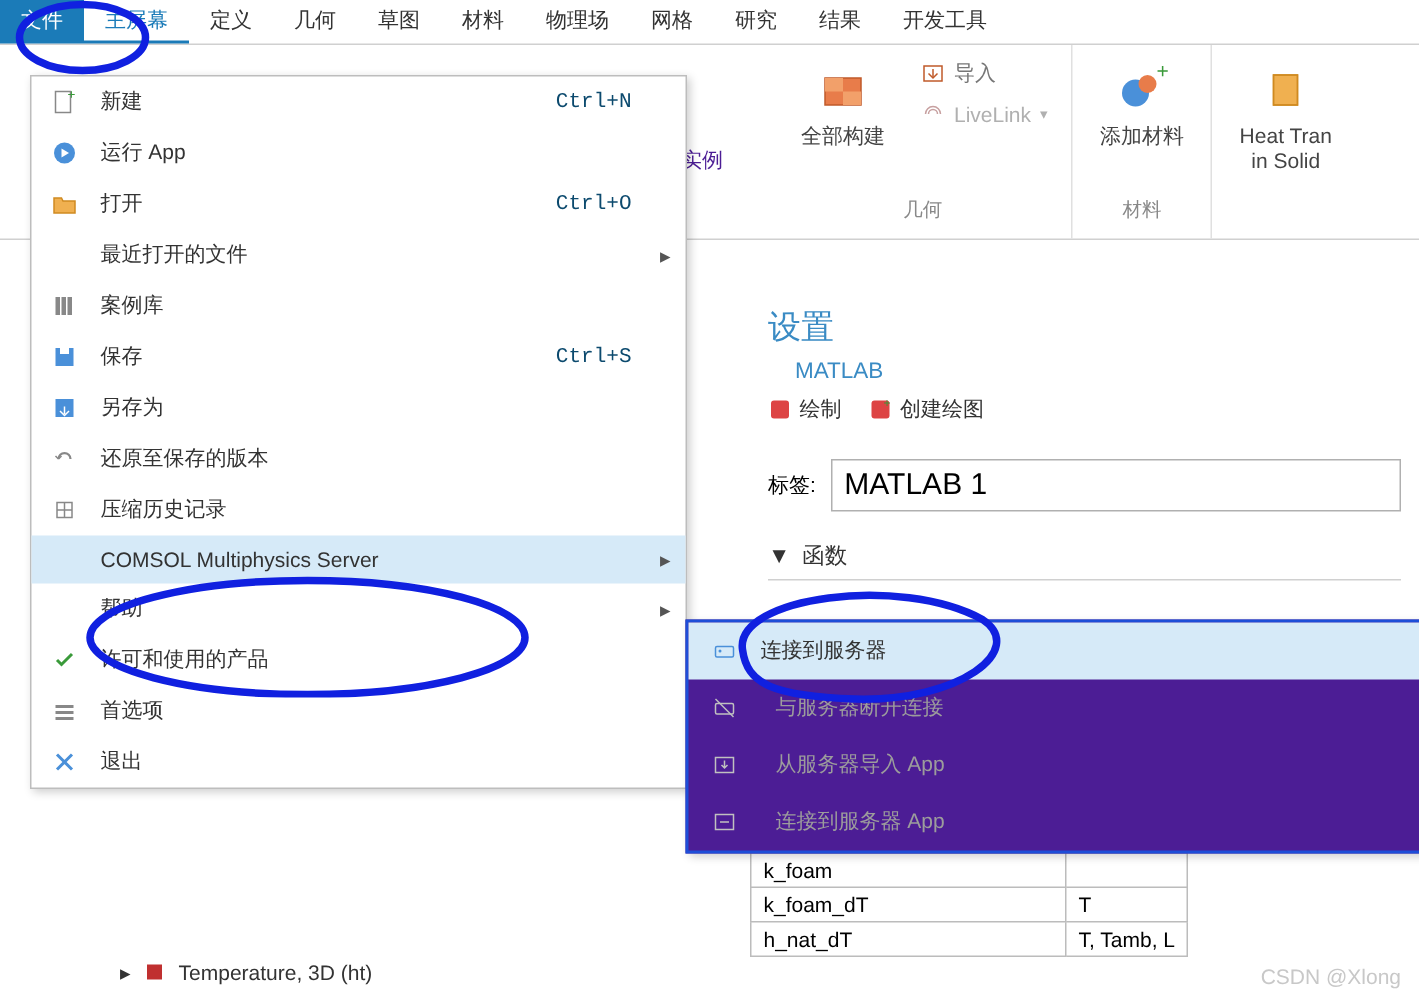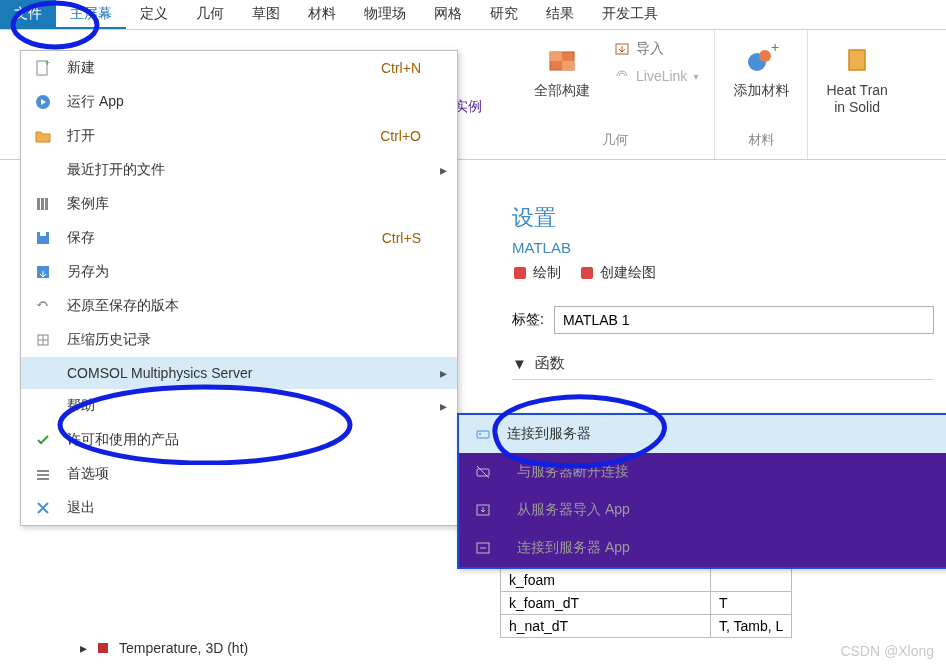--- a/index.html
+++ b/index.html
@@ -20,39 +20,39 @@
 .ribbon-big .lab { color:#444; text-align:center; font-size:14px; line-height:1.2; }
 .ribbon-group-label { color:#888; font-size:13px; margin-top:auto; padding-bottom:4px; }
 .ribbon-small { display:flex; align-items:center; gap:6px; color:#777; font-size:14px; padding:4px 2px; }
 .ribbon-row { display:flex; gap:18px; }
 
 
 .file-menu { position: absolute; left: 20px; top: 50px; width: 438px; background: #fff; border: 1px solid #bdbdbd; box-shadow: 2px 2px 6px rgba(0,0,0,0.2); z-index: 10; }
 .menu-item { display: flex; align-items: center; padding: 8px 12px; gap: 14px; position: relative; color:#333; }
 .menu-item .mi-icon { width: 20px; display:flex; justify-content:center; }
 .menu-item .mi-label { flex: 1; }
-.menu-item .mi-short { color:#a16207; padding-right: 24px; }
+.menu-item .mi-short { color:#0c4a6e; padding-right: 24px; font-family: Liberation Mono, monospace; }
 .menu-item .mi-arrow { position:absolute; right:10px; color:#555; }
 .menu-item.hl { background: #d6eaf8; }
 
 
 .sub-menu { position:absolute; left:457px; top:413px; width:515px; background:#4c1d95; border:2px solid #1d4ed8; box-shadow:2px 2px 6px rgba(0,0,0,0.2); z-index:11; }
 .sub-item { display:flex; align-items:center; gap:14px; padding:10px 14px; color:#333; }
 .sub-item.hl { background:#d6eaf8; }
 .sub-item.dis { color:#9c9c9c;gap:24px; }
 .sub-item .si-icon { width:20px; display:flex; justify-content:center; }
 
 
 .settings { position:absolute; left:500px; top:195px; right:0; padding:8px 12px; }
 .settings h1 { color:#3a8bc4; font-weight:400; font-size:22px; margin-bottom:6px; }
-.settings .sub { color:#3a8bc4; font-size:15px; margin-bottom:8px; }
+.settings .sub { color:#3a8bc4; font-size:15px; margin-bottom:8px;margin-left:18px; }
 .settings .tool-row { display:flex; gap:18px; align-items:center; margin-bottom:24px; font-size:14px; color:#333; }
 .settings .tool-row span { display:flex; align-items:center; gap:5px; }
 .label-row { display:flex; align-items:center; gap:10px; margin-bottom:14px; }
-.label-row input { flex:1; padding:5px 8px; border:1px solid #b0b0b0; font-size:14px; }
+.label-row input { flex:1; padding:5px 8px; border:1px solid #b0b0b0; font-size:20px; }
 .sec-head { display:flex; align-items:center; gap:8px; border-bottom:1px solid #d0d0d0; padding:6px 0; color:#333; font-size:15px; }
 
 
 .fn-table { position:absolute; left:500px; top:568px; right:10px; border:1px solid #bcbcbc; border-collapse:collapse; font-size:14px; }
 .fn-table td { border:1px solid #bcbcbc; padding:3px 8px; }
 .fn-table td:first-child { width:210px; }
 
 
 .tree-leaf { position:absolute; left:80px; top:640px; display:flex; align-items:center; gap:8px; color:#333; }
 

